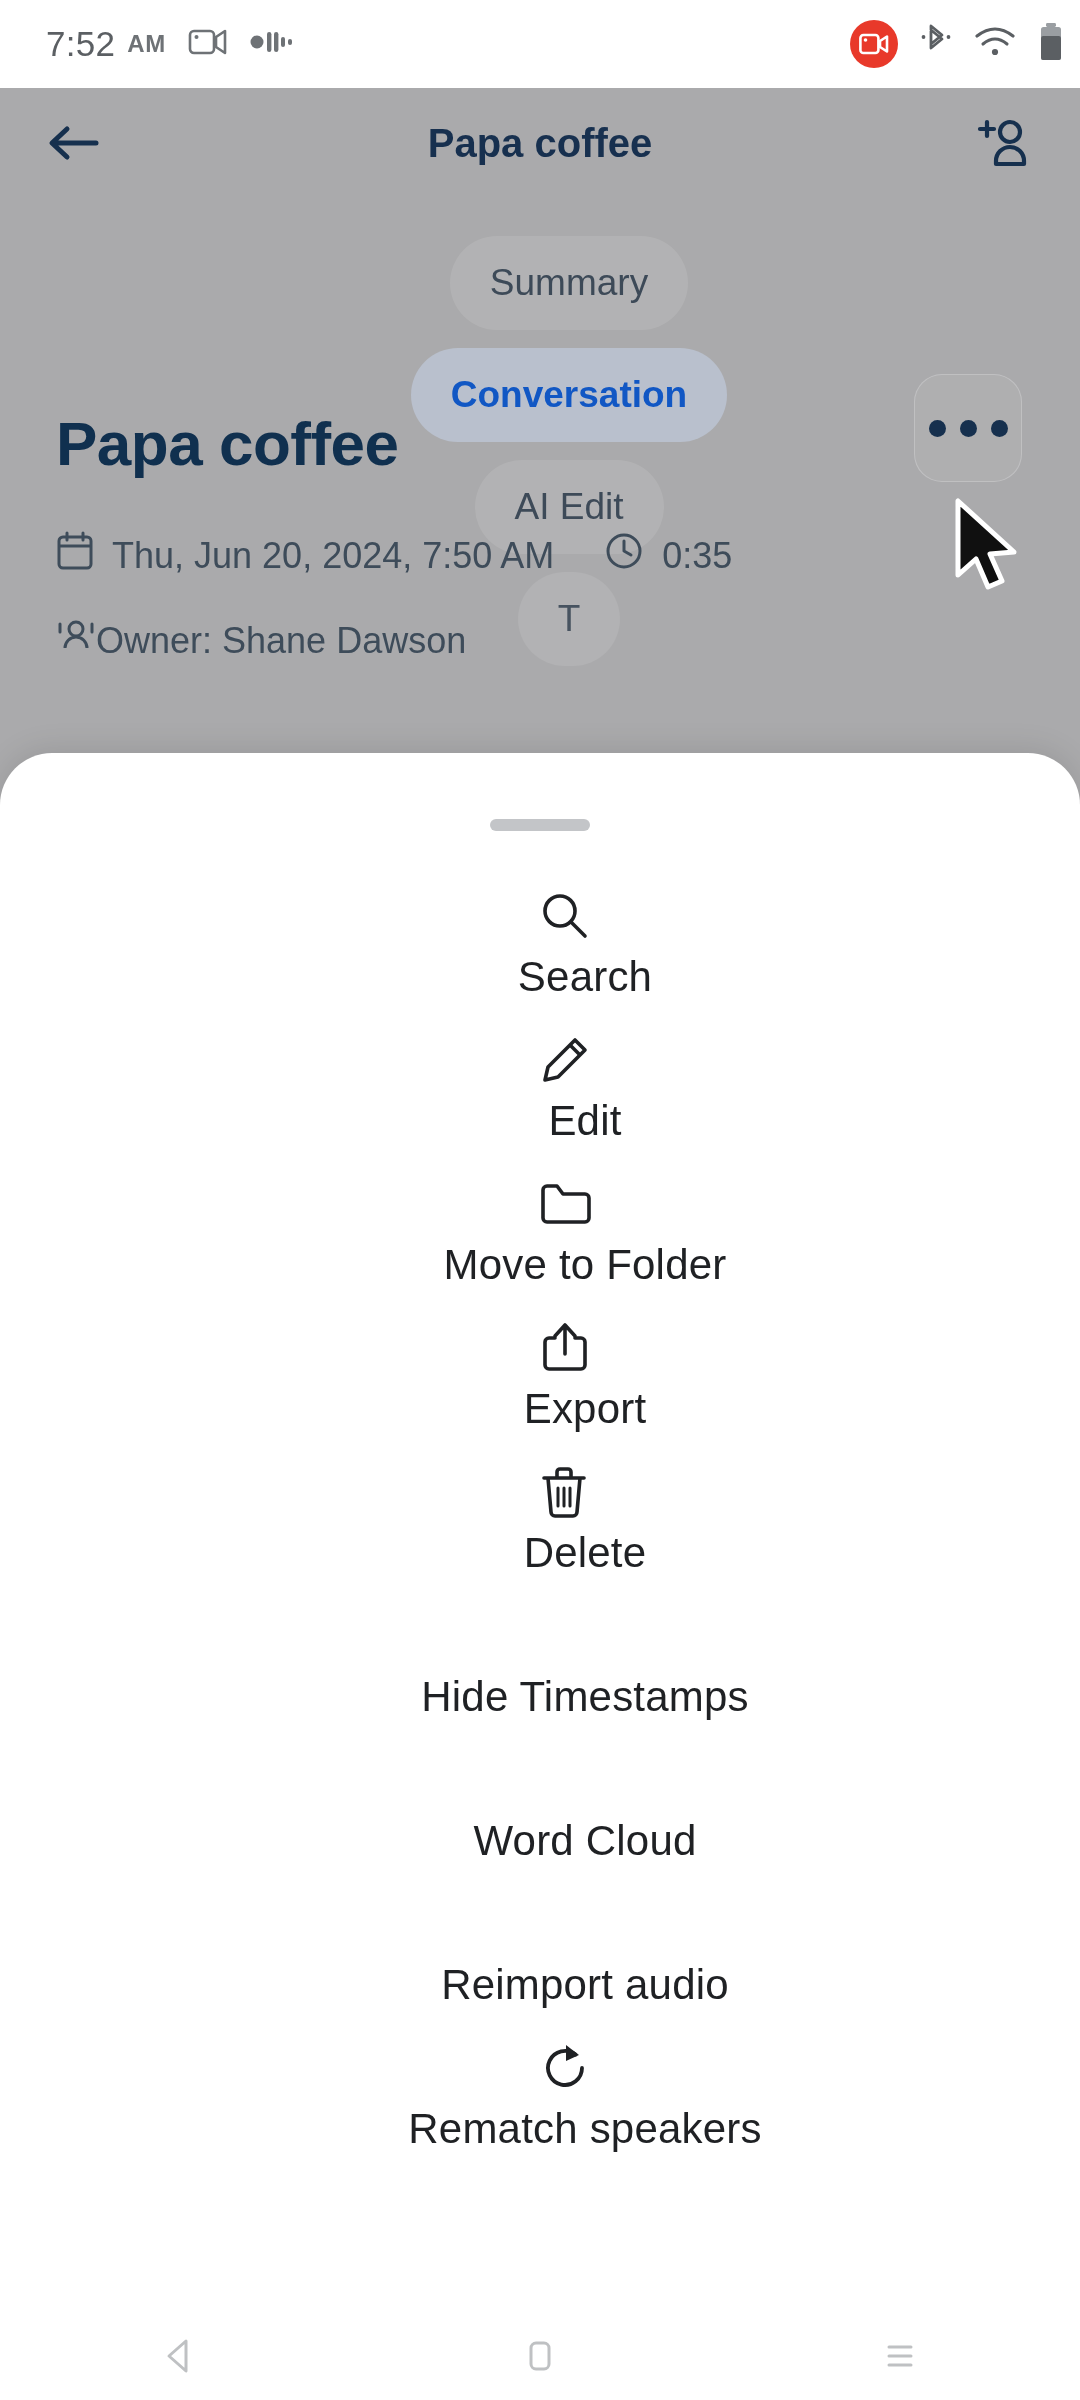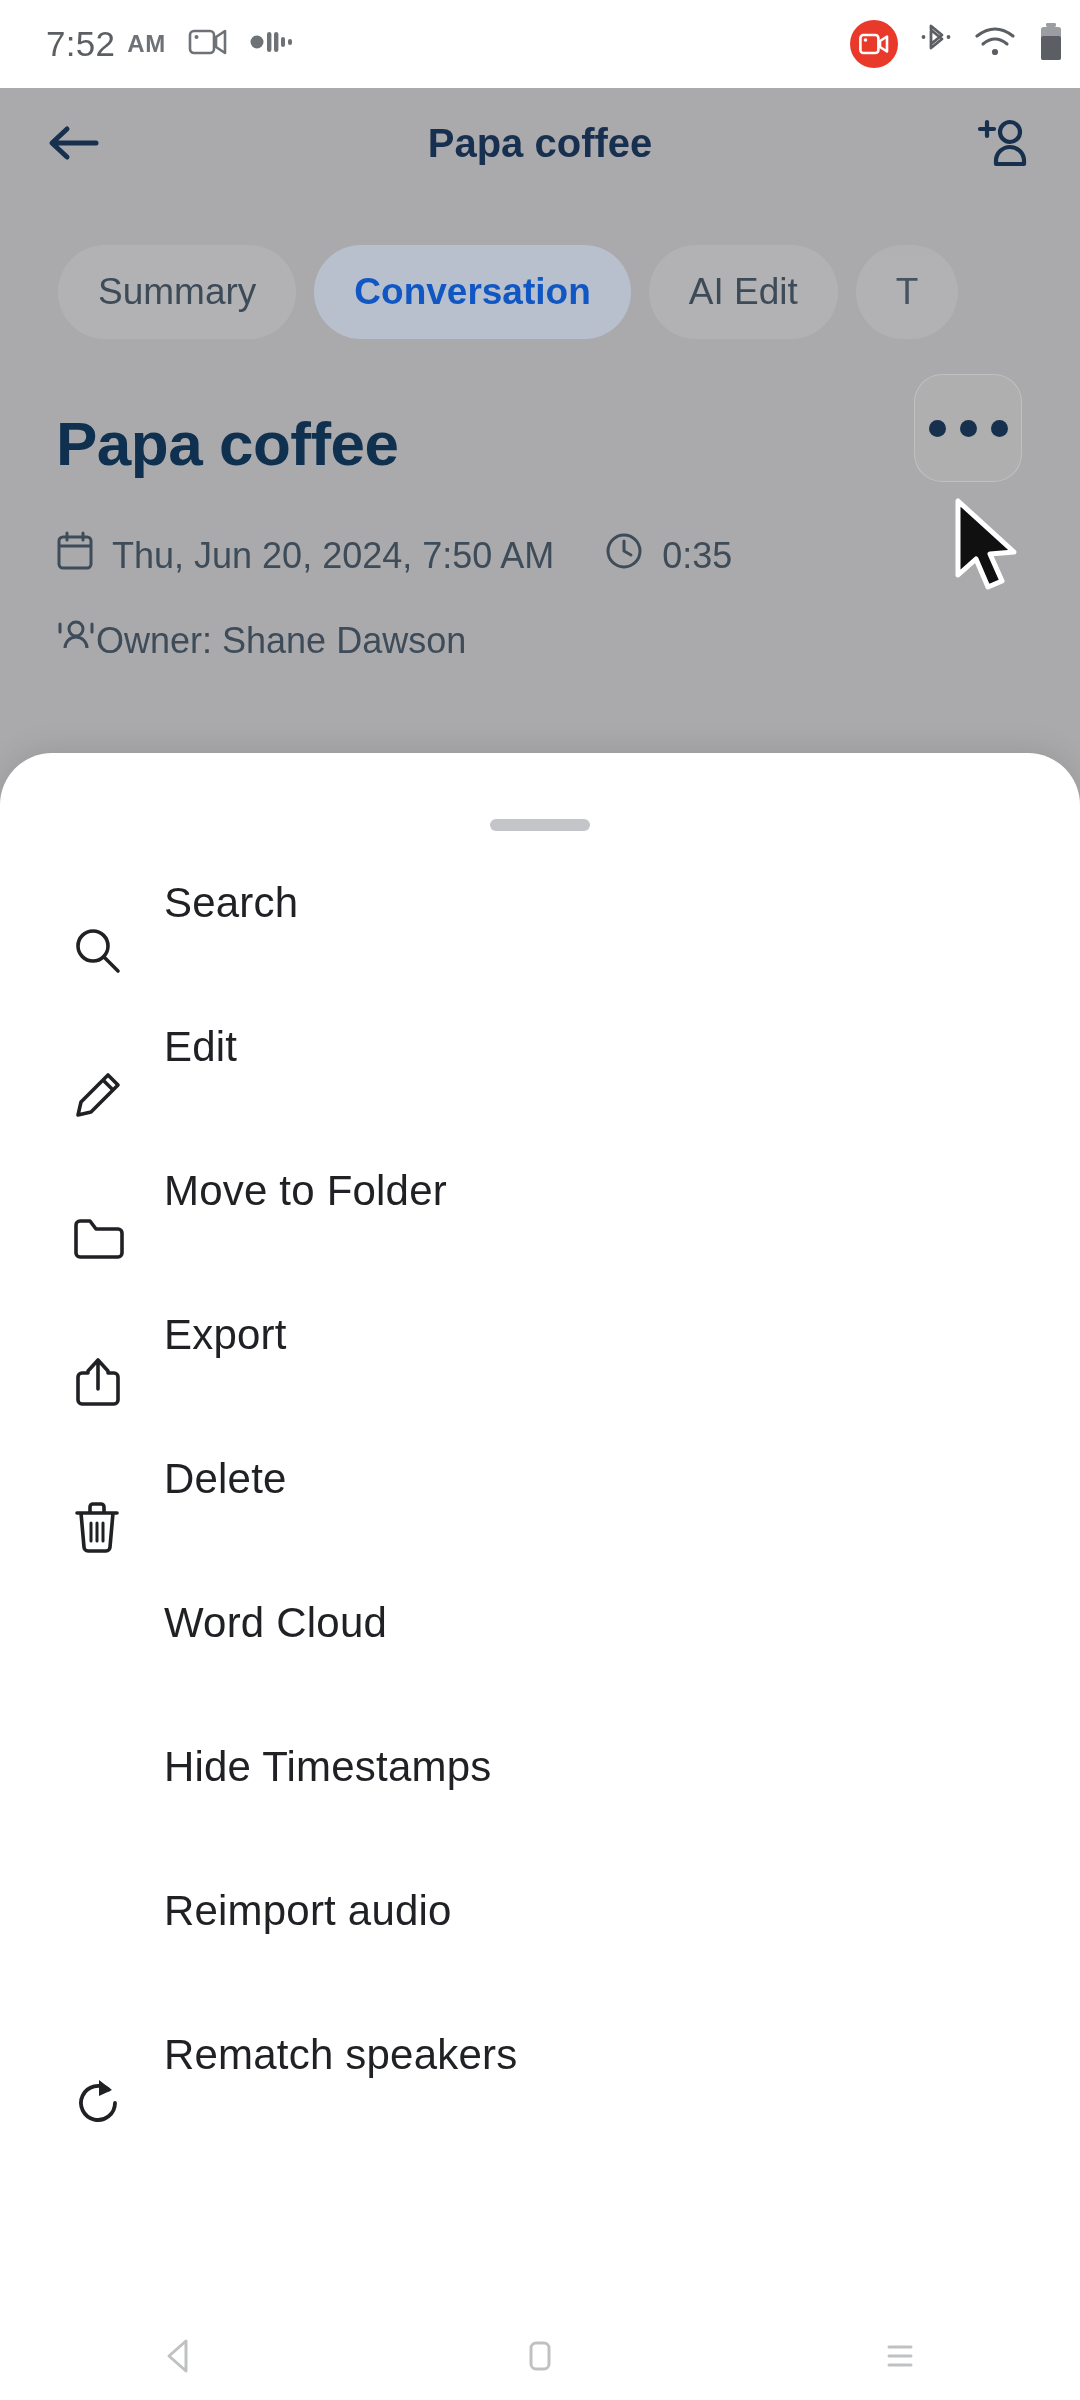--- a/index.html
+++ b/index.html
@@ -58,21 +58,21 @@
     position:absolute; left:0; right:0; text-align:center;
     font-size:40px; font-weight:600; color:#17304f;
     pointer-events:none;
   }
   .hdr-btn { display:flex; align-items:center; z-index:2; }
   .hdr-spacer { margin-left:auto; }
 
   
   #tabs {
     display:flex; align-items:center; gap:18px;
-    padding:38px 0 0 58px; height:150px;
+    padding:38px 0 0 58px; height:150px;flex-direction:column;
   }
   .tab {
     padding:26px 40px; border-radius:50px;
     font-size:37px; font-weight:500;
     color:#3d4a58; white-space:nowrap;
     background:rgba(255,255,255,0.10);
   }
   .tab.active {
     background:#b9c0cd;
     color:#1157c4; font-weight:700;
@@ -116,22 +116,22 @@
     z-index:30;
     box-shadow:0 -4px 30px rgba(0,0,0,0.10);
   }
   #drag-handle {
     width:100px; height:12px; border-radius:8px;
     background:#c3c5c8;
     margin:66px auto 0 auto;
   }
   #menu-list { margin-top:48px; }
   .menu-item {
-    display:flex; 
-    height:144px; padding:0 0 0 72px;
+    display:flex; align-items:center;
+    height:144px; padding:0 0 0 72px;flex-direction:column;
   }
   .menu-icon {
     width:74px; flex:0 0 74px;
     display:flex; align-items:center;
   }
   .menu-label {
     font-size:42px; font-weight:500; color:#1f2124;
     letter-spacing:.2px; margin-left:18px;
   }
 
@@ -329,26 +329,26 @@
             <path d="M18 13 L18 7 a3 3 0 0 1 3 -3 L29 4 a3 3 0 0 1 3 3 L32 13" fill="none" stroke="#1f2124" stroke-width="3.6" stroke-linejoin="round"></path>
             <path d="M9 13 L12 47 a4 4 0 0 0 4 4 L34 51 a4 4 0 0 0 4 -4 L41 13" fill="none" stroke="#1f2124" stroke-width="3.6" stroke-linejoin="round"></path>
             <path d="M19 23 L19 41 M25 23 L25 41 M31 23 L31 41" stroke="#1f2124" stroke-width="3" stroke-linecap="round"></path>
           </svg>
         </span>
         <span class="menu-label">Delete</span>
       </div>
 
       <div class="menu-item">
         <span class="menu-icon"></span>
+        <span class="menu-label">Hide Timestamps</span>
+      </div>
+
+      <div class="menu-item">
+        <span class="menu-icon"></span>
         <span class="menu-label">Word Cloud</span>
-      </div>
-
-      <div class="menu-item">
-        <span class="menu-icon"></span>
-        <span class="menu-label">Hide Timestamps</span>
       </div>
 
       <div class="menu-item">
         <span class="menu-icon"></span>
         <span class="menu-label">Reimport audio</span>
       </div>
 
       <div class="menu-item">
         <span class="menu-icon">
           <svg width="54" height="52" viewBox="0 0 54 52">

